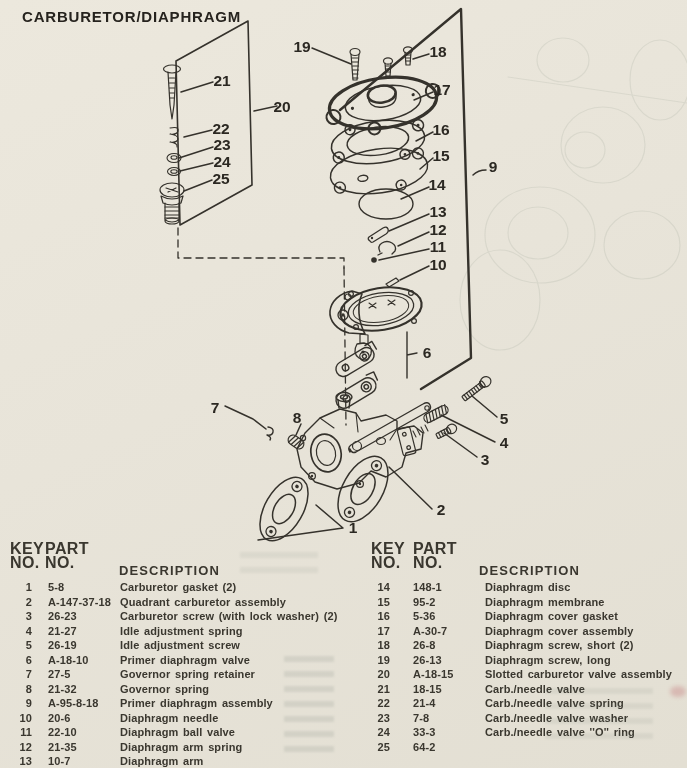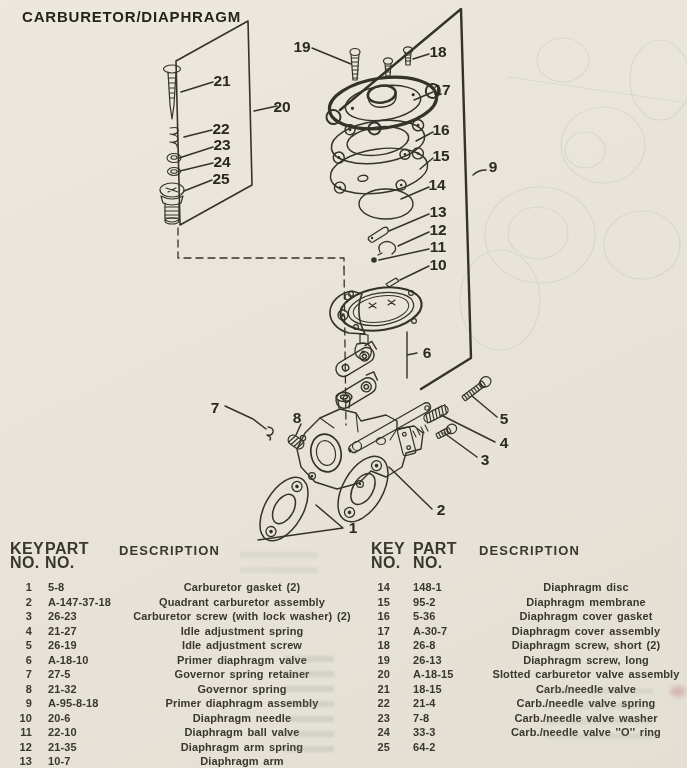--- a/index.html
+++ b/index.html
@@ -18,27 +18,27 @@
   
   .tbl{position:absolute;font-size:11px;font-weight:bold;color:#3a372f;
        letter-spacing:.1px;word-spacing:1.5px;}
   .tbl-left{left:8px;top:542px;width:356px;}
   .tbl-right{left:366px;top:542px;width:321px;}
   .hdr{display:flex;height:28px;}
   .hdr .h-key{width:35px;margin-left:2px;font-size:16px;line-height:13.5px;letter-spacing:.4px;}
   .tbl-right .hdr .h-key{margin-left:5px;width:42px;}
   .hdr .h-part{width:74px;font-size:16px;line-height:13.5px;letter-spacing:.4px;}
   .tbl-right .hdr .h-part{width:66px;}
-  .hdr .h-desc{flex:1;font-size:13px;letter-spacing:1.1px;margin-top:1px;}
+  .hdr .h-desc{flex:1;font-size:13px;letter-spacing:1.1px;margin-top:21px;}
   .rows{margin-top:10px;}
   .row{display:flex;height:14.5px;line-height:14.5px;white-space:nowrap;}
   .c-key{width:24px;text-align:right;}
   .c-part{width:72px;margin-left:16px;}
   .tbl-right .c-part{margin-left:23px;}
-  .c-desc{flex:1;white-space:nowrap;overflow:visible;text-align:center;}
+  .c-desc{flex:1;white-space:nowrap;overflow:visible;}
   
   .ghost-strip{position:absolute;opacity:.16;filter:blur(1px);
     background:repeating-linear-gradient(180deg,#7b857b 0 6px,transparent 6px 15px);}
   .g1{left:284px;top:656px;width:50px;height:104px;}
   .g2{left:545px;top:688px;width:108px;height:58px;opacity:.11;}
   .g3{left:240px;top:552px;width:78px;height:24px;opacity:.10;}
   .smudge{position:absolute;left:670px;top:686px;width:16px;height:11px;
     background:#c98b8b;border-radius:50%;filter:blur(2px);opacity:.45;}
 </style>
 </head>

